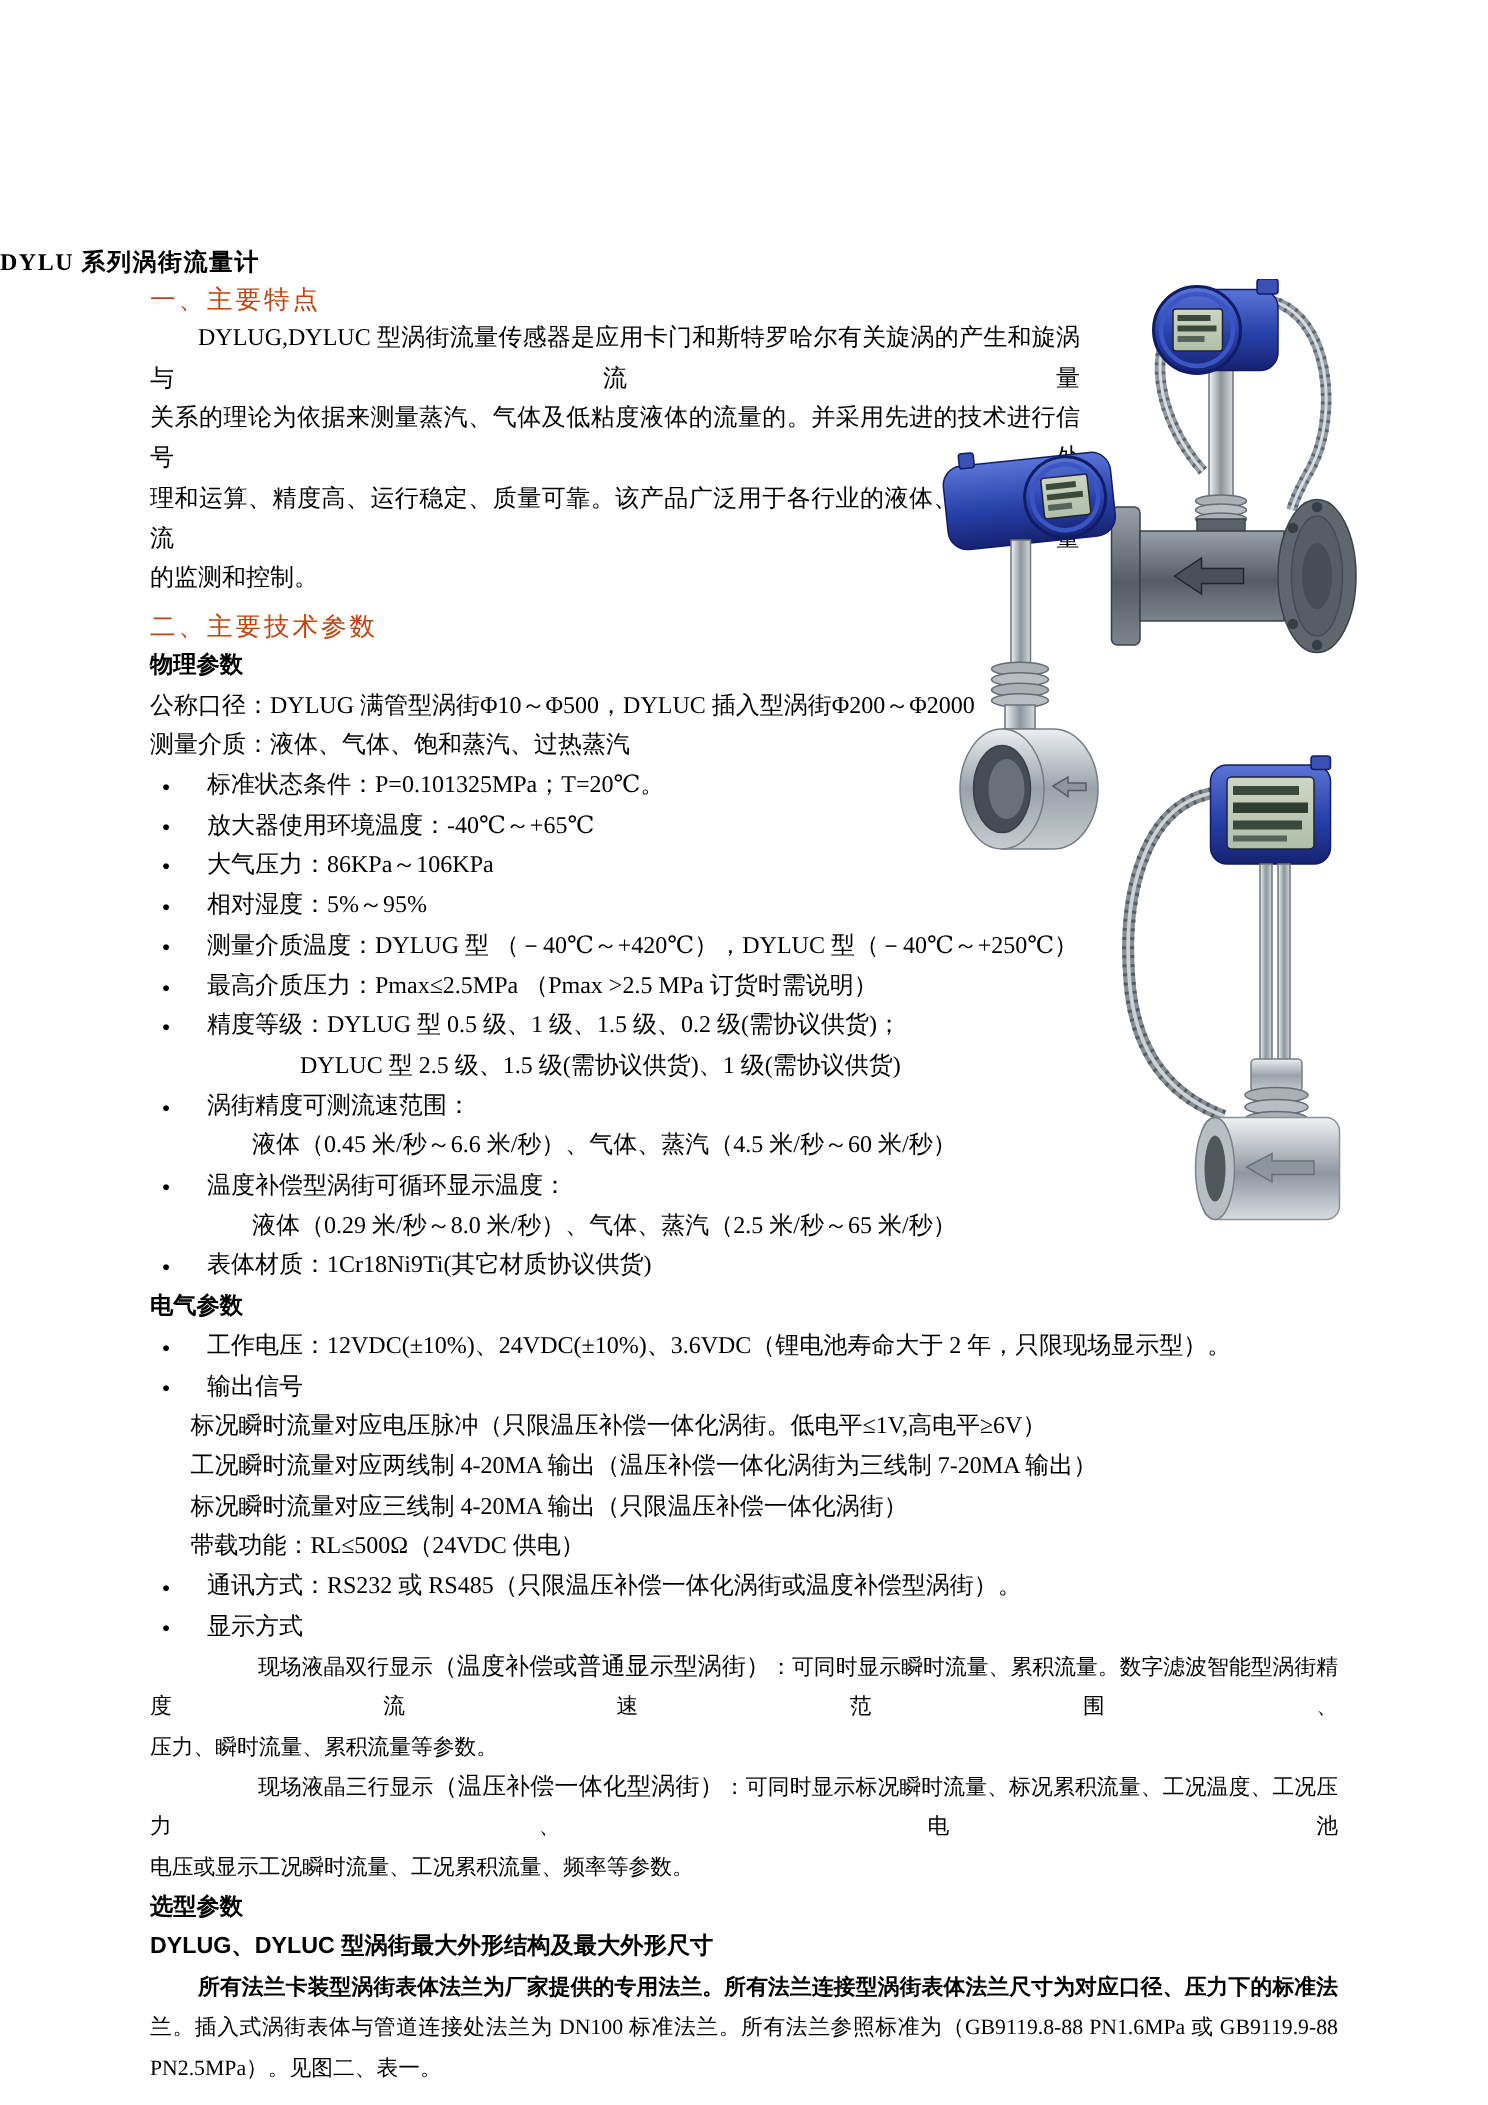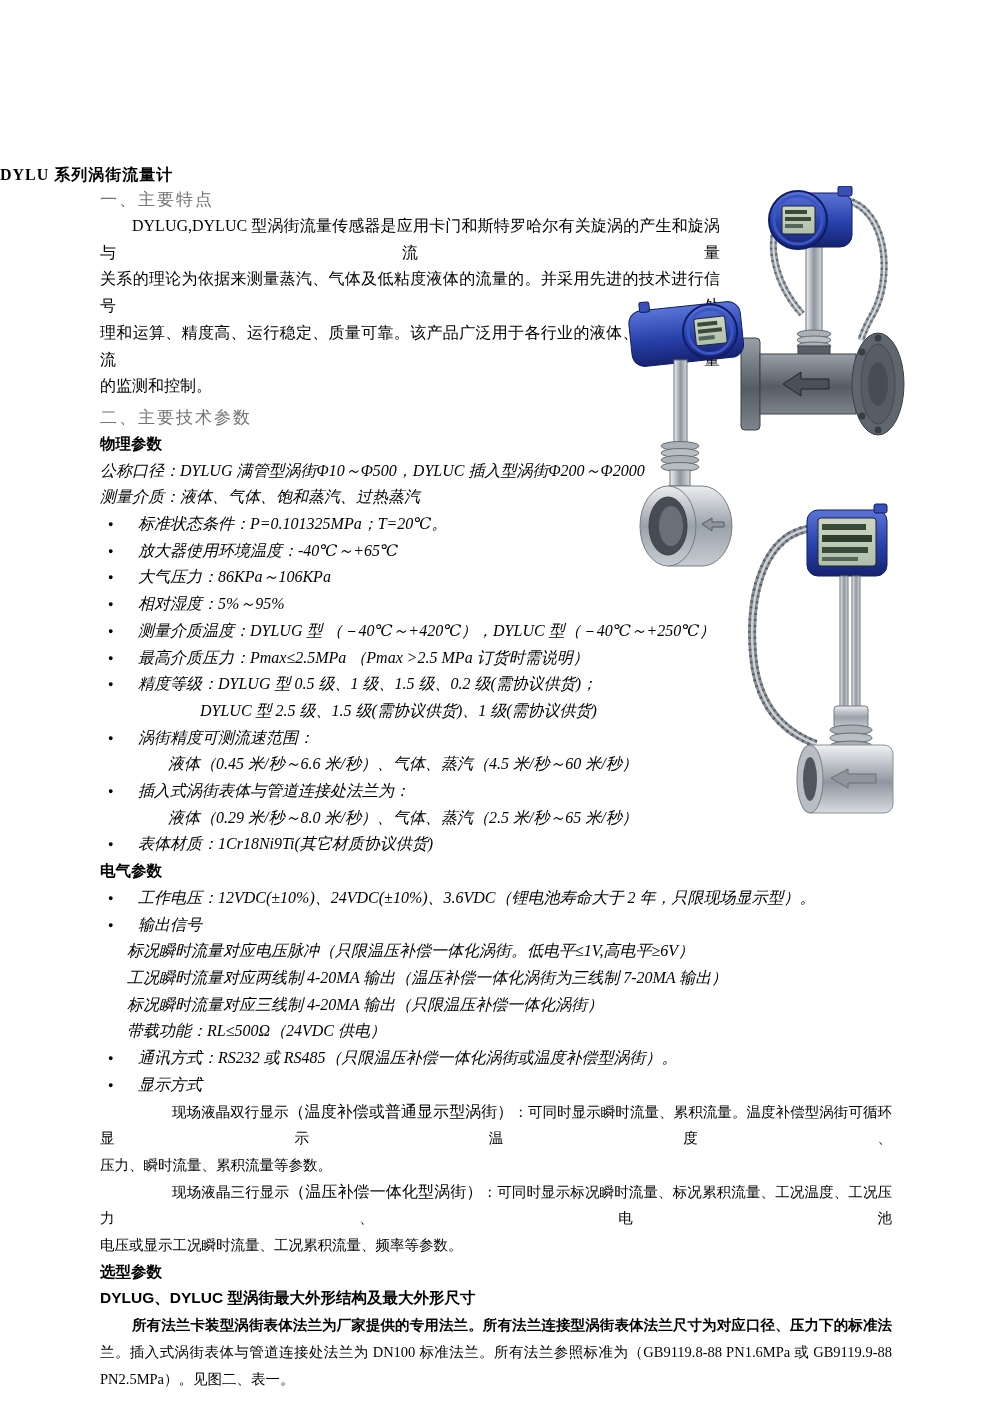--- a/index.html
+++ b/index.html
@@ -1,29 +1,29 @@
 <!DOCTYPE html>
 <html><head>
 <meta charset="utf-8">
 <style>
   html,body{margin:0;padding:0;background:#ffffff;}
   .page{position:relative;width:992px;height:1403px;background:#ffffff;overflow:hidden;
         font-family:"Liberation Serif","DejaVu Serif",serif;color:#000;}
   .doc-title{position:absolute;top:137px;left:0;width:100%;
              font-size:16px;font-weight:bold;letter-spacing:1px;margin-top:28px;}
   .content{position:absolute;left:100px;top:182px;width:792px;font-size:16px;line-height:26.7px;}
-  .h-blue{font-size:17px;line-height:27px;color:#737373;letter-spacing:2px;margin-top:4px;}
+  .h-blue{font-size:17px;line-height:27px;color:#c2410c;letter-spacing:2px;margin-top:4px;}
   .h-bold{font-family:"Liberation Sans","DejaVu Sans",sans-serif;font-weight:bold;font-size:15.5px;line-height:26.7px;}
   .para1{width:620px;}
   .pline{text-align:justify;text-align-last:justify;}
   .pline.first{text-indent:32px;}
   .pline.last{text-align-last:left;}
   .row{position:relative;min-height:26.7px;}
   .row .dot{position:absolute;left:8px;top:0;font-size:9px;line-height:26.7px;}
-  .row .t{display:block;padding-left:38px;font-style:italic;}
+  .row .t{display:block;padding-left:38px;}
   .row.plain .t{padding-left:0;}
   .row.sub .t{padding-left:27px;}
   .row.cont .t{padding-left:100px;}
   .row.ind .t{padding-left:68px;}
   .wide{width:792px;font-size:14.5px;text-align:justify;text-align-last:justify;line-height:26.7px;}
   .wide.fl{text-indent:72px;}
   .wide.fl2{text-indent:32px;font-weight:bold;}
   .wide.endl{text-align-last:left;}
   .wide .small{font-size:16px;}
   .fig{position:absolute;}
@@ -128,21 +128,21 @@
     <div class="row">
         <span class="dot">●</span>
         <span class="t">涡街精度可测流速范围：</span>
       </div>
     <div class="row ind">
         <span class="t">液体（0.45 米/秒～6.6 米/秒）、气体、蒸汽（4.5 米/秒～60 米/秒）</span>
       </div>
 
     <div class="row">
         <span class="dot">●</span>
-        <span class="t">插入式涡街表体与管道连接处法兰为：</span>
+        <span class="t">温度补偿型涡街可循环显示温度：</span>
       </div>
     <div class="row ind">
         <span class="t">液体（0.29 米/秒～8.0 米/秒）、气体、蒸汽（2.5 米/秒～65 米/秒）</span>
       </div>
 
     <div class="row">
         <span class="dot">●</span>
         <span class="t">表体材质：1Cr18Ni9Ti(其它材质协议供货)</span>
       </div>
 
@@ -170,21 +170,21 @@
       </div>
     <div class="row">
         <span class="dot">●</span>
         <span class="t">通讯方式：RS232 或 RS485（只限温压补偿一体化涡街或温度补偿型涡街）。</span>
       </div>
     <div class="row">
         <span class="dot">●</span>
         <span class="t">显示方式</span>
       </div>
 
-    <div class="wide fl"><span>现场液晶双行显示</span><span class="small">（温度补偿或普通显示型涡街）</span><span>：可同时显示瞬时流量、累积流量。温度补偿型涡街可循环显示温度、</span></div>
+    <div class="wide fl"><span>现场液晶双行显示</span><span class="small">（温度补偿或普通显示型涡街）</span><span>：可同时显示瞬时流量、累积流量。数字滤波智能型涡街精度流速范围、</span></div>
     <div class="wide endl">压力、瞬时流量、累积流量等参数。</div>
     <div class="wide fl"><span>现场液晶三行显示</span><span class="small">（温压补偿一体化型涡街）</span><span>：可同时显示标况瞬时流量、标况累积流量、工况温度、工况压力、电池</span></div>
     <div class="wide endl">电压或显示工况瞬时流量、工况累积流量、频率等参数。</div>
 
     <div class="h-bold">选型参数</div>
     <div class="h-bold">DYLUG、DYLUC 型涡街最大外形结构及最大外形尺寸</div>
     <div class="wide fl2">所有法兰卡装型涡街表体法兰为厂家提供的专用法兰。所有法兰连接型涡街表体法兰尺寸为对应口径、压力下的标准法</div>
     <div class="wide">兰。插入式涡街表体与管道连接处法兰为 DN100 标准法兰。所有法兰参照标准为（GB9119.8-88 PN1.6MPa 或 GB9119.9-88</div>
     <div class="wide endl">PN2.5MPa）。见图二、表一。</div>
   </div>

